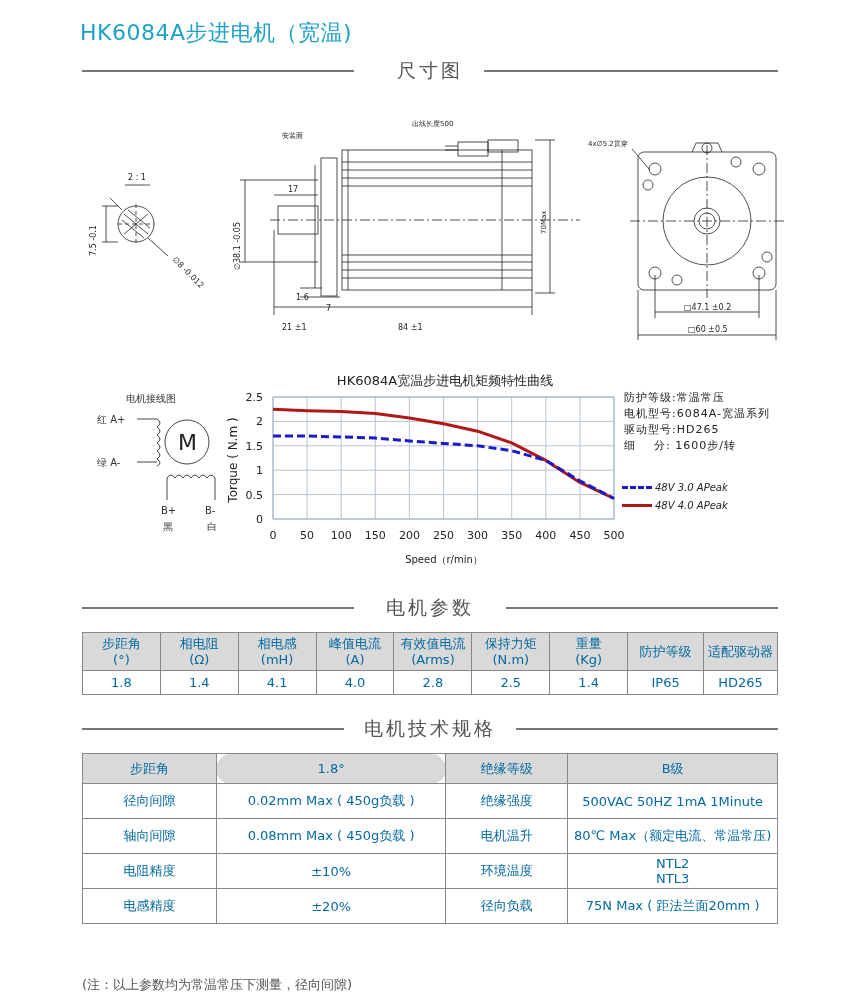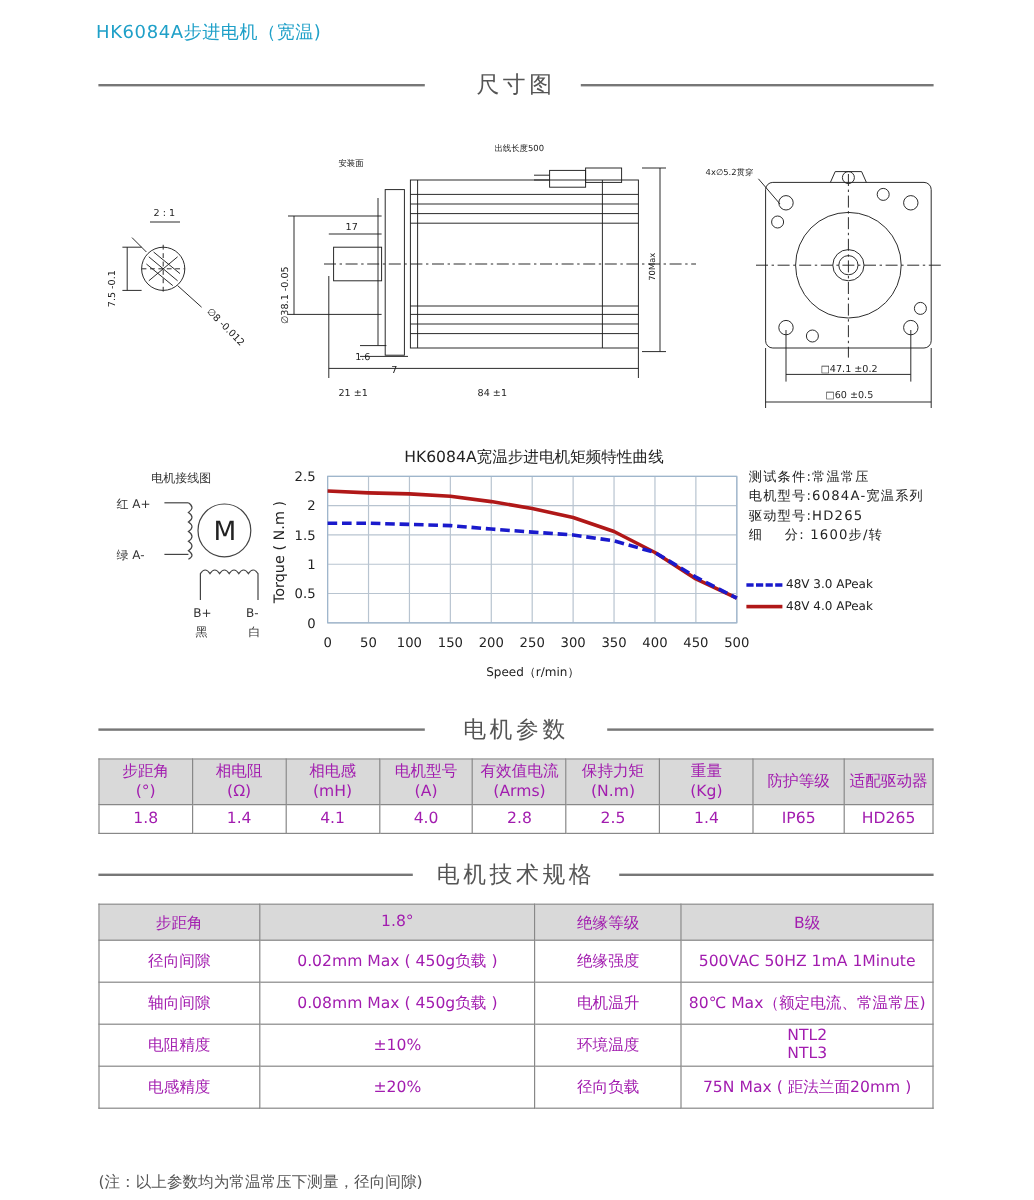--- a/index.html
+++ b/index.html
@@ -1,25 +1,25 @@
 <!DOCTYPE html>
 <html><head>
 <meta charset="utf-8">
 <style>
   * { box-sizing: border-box; margin: 0; padding: 0; }
   body { width: 862px; height: 1000px; background: #ffffff; font-family: "DejaVu Sans", sans-serif; color: #555; position: relative; overflow: hidden; }
   .abs { position: absolute; }
-  .title { left: 80px; top: 18px; font-size: 15px; color: #1fa0c8; letter-spacing: 0.5px; }
+  .title { left: 80px; top: 18px; font-size: 22px; color: #1fa0c8; letter-spacing: 0.5px; }
   .sec { left: 82px; width: 696px; height: 24px; }
   .sec .line { position: absolute; top: 12px; height: 2px; background: #777; }
   .sec .label { position: absolute; top: 0; width: 100%; text-align: center; font-size: 19px; color: #555; letter-spacing: 3px; }
   .drawing svg text { font-family: "DejaVu Sans", sans-serif; fill: #222; }
   .chart svg text { font-family: "DejaVu Sans", sans-serif; fill: #222; }
   .legend-txt { font-size: 11px; color: #222; line-height: 16px; letter-spacing: 1px; }
-  table { border-collapse: collapse; font-size: 13px; color: #a21caf; }
+  table { border-collapse: collapse; font-size: 13px; color: #0369a1; }
   td { border: 1px solid #888; text-align: center; vertical-align: middle; }
   .t1 { left: 82px; top: 632px; width: 696px; }
   .t1 thead td { background: #d9d9d9; height: 38px; line-height: 16px; font-size: 13px; }
   .t1 tbody td { height: 24px; }
   .t2 { left: 82px; top: 753px; width: 696px; }
   .t2 td { height: 35px; }
   .t2 tr:first-child td { background: #d9d9d9; height: 30px; }
   .note { left: 82px; top: 976px; font-size: 13px; color: #555; }
 </style>
 </head>
@@ -188,26 +188,26 @@
     <g id="chart-series">
         <polyline points="48.0,44.2 82.1,45.7 116.2,46.6 150.3,48.6 184.4,53.0 218.5,58.8 252.6,66.2 286.7,77.9 320.8,95.4 354.9,117.4 389.0,133.5" fill="none" stroke="#b01818" stroke-width="3" stroke-linejoin="round"></polyline>
         <polyline points="48.0,71.0 82.1,71.0 116.2,72.0 150.3,73.0 184.4,75.9 218.5,78.4 252.6,80.8 286.7,85.7 320.8,95.4 354.9,115.9 389.0,133.5" fill="none" stroke="#1a1acc" stroke-width="3" stroke-linejoin="round" stroke-dasharray="8,4"></polyline>
       </g>
     <text x="12" y="95" font-size="12" text-anchor="middle" transform="rotate(-90 12 95)">Torque ( N.m )</text>
     <text x="219" y="198" font-size="10" text-anchor="middle">Speed（r/min）</text>
   </svg>
 </div>
 
 <div class="abs" style="left:624px;top:390px;width:170px;">
-  <div class="legend-txt">测试条件:常温常压</div>
+  <div class="legend-txt">防护等级:常温常压</div>
   <div class="legend-txt">电机型号:6084A-宽温系列</div>
   <div class="legend-txt">驱动型号:HD265</div>
   <div class="legend-txt" style="white-space:pre">细    分: 1600步/转</div>
 </div>
-<div class="abs" style="left:622px;top:478px;width:170px;">
+<div class="abs" style="left:622px;top:478px;width:170px;font-style:italic;">
   <div style="display:flex;align-items:center;height:18px;">
     <span style="display:inline-block;width:30px;border-top:3px dashed #1a1acc;margin-right:3px;"></span>
     <span style="font-size:10px;color:#222;">48V 3.0 APeak</span>
   </div>
   <div style="display:flex;align-items:center;height:18px;">
     <span style="display:inline-block;width:30px;border-top:3px solid #b01818;margin-right:3px;"></span>
     <span style="font-size:10px;color:#222;">48V 4.0 APeak</span>
   </div>
 </div>
 
@@ -226,21 +226,21 @@
         </td>
         <td style="width: 78px;">
           <div>相电阻</div>
           <div>(Ω)</div>
         </td>
         <td style="width: 78px;">
           <div>相电感</div>
           <div>(mH)</div>
         </td>
         <td style="width: 78px;">
-          <div>电机型号</div>
+          <div>峰值电流</div>
           <div>(A)</div>
         </td>
         <td style="width: 78px;">
           <div>有效值电流</div>
           <div>(Arms)</div>
         </td>
         <td style="width: 78px;">
           <div>保持力矩</div>
           <div>(N.m)</div>
         </td>
@@ -280,21 +280,21 @@
 <table class="abs t2">
   <colgroup>
       <col style="width:134px">
       <col style="width:230px">
       <col style="width:122px">
       <col style="width:210px">
     </colgroup>
   <tbody id="t2-body">
       <tr>
         <td style="white-space: pre-line;">步距角</td>
-        <td style="white-space: pre-line;">1.8°</td>
+        <td style="white-space: pre-line; border-radius: 15px;">1.8°</td>
         <td style="white-space: pre-line;">绝缘等级</td>
         <td style="white-space: pre-line;">B级</td>
       </tr>
       <tr>
         <td style="white-space: pre-line;">径向间隙</td>
         <td style="white-space: pre-line;">0.02mm Max ( 450g负载 )</td>
         <td style="white-space: pre-line;">绝缘强度</td>
         <td style="white-space: pre-line;">500VAC 50HZ 1mA 1Minute</td>
       </tr>
       <tr>

